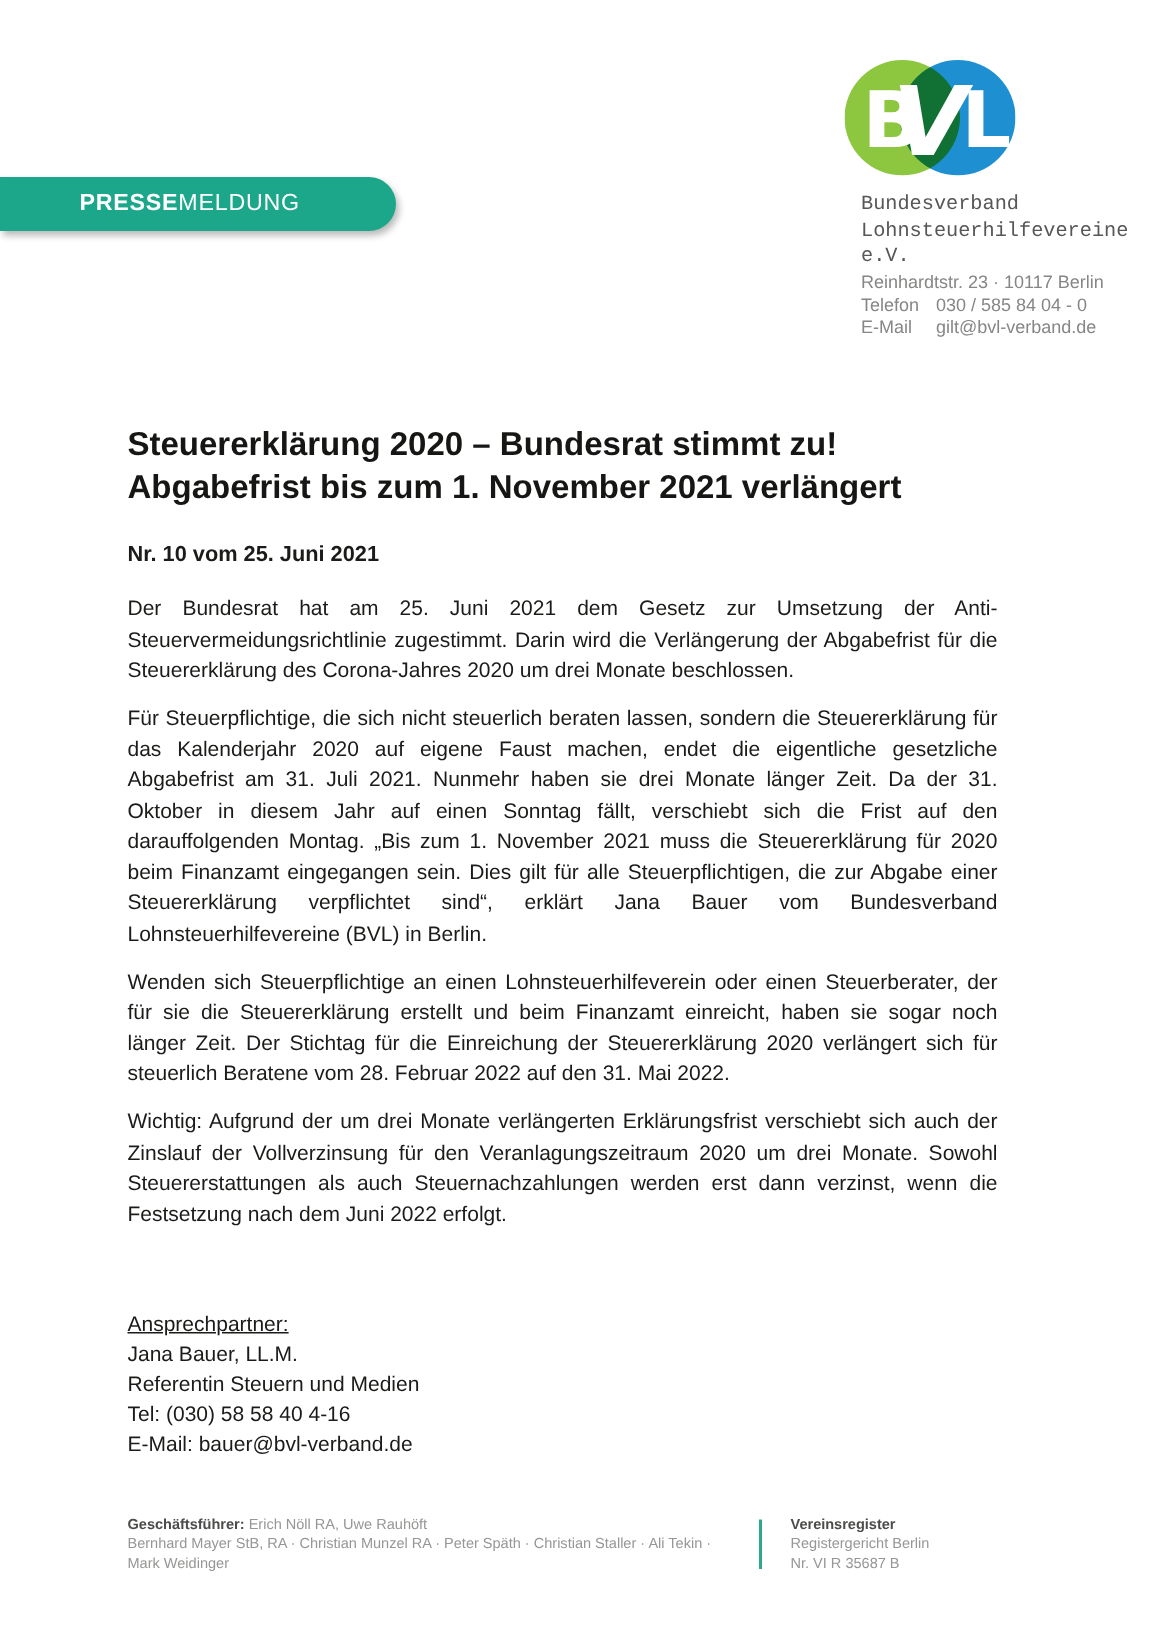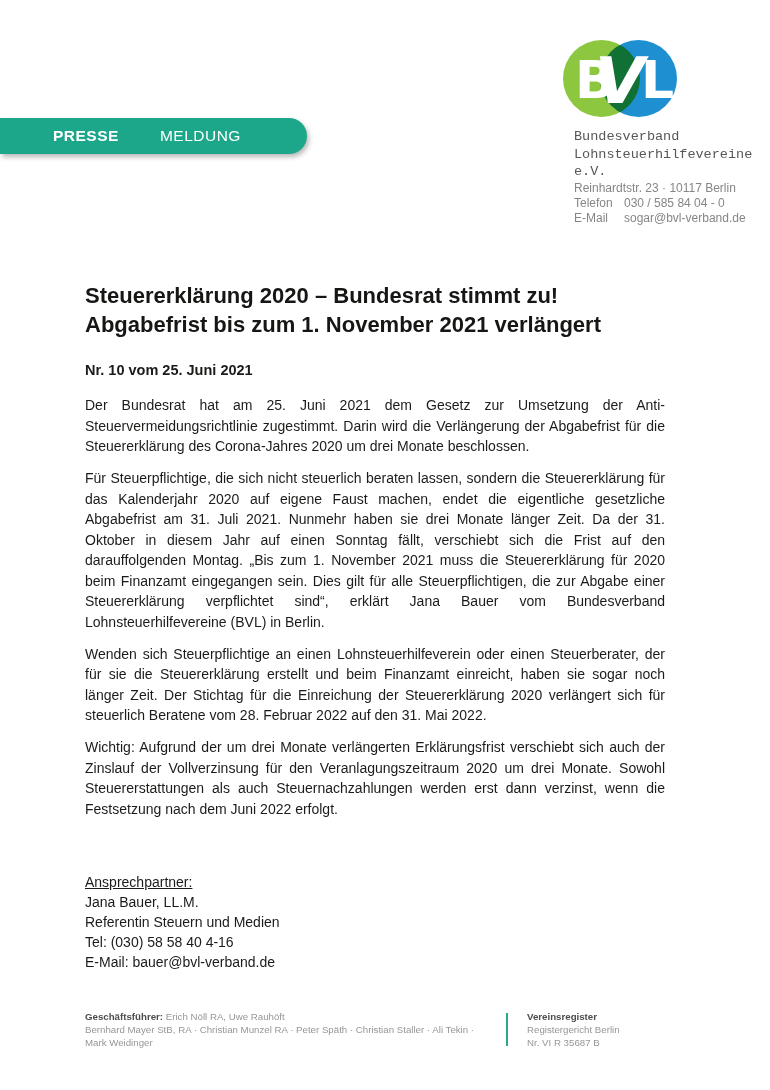--- a/index.html
+++ b/index.html
@@ -10,32 +10,31 @@
     background: #ffffff;
     font-family: "Liberation Sans", sans-serif;
     color: #1b1b19;
     overflow: hidden;
   }
 
   
   .banner {
     position: absolute;
     left: 0; top: 118px;
-    width: 307px; height: 36px;
+    width: 264px; height: 36px;
     background: #1ca78a;
     border-radius: 0 18px 18px 0;
     box-shadow: 2px 3px 5px rgba(0,0,0,0.28);
     display: flex;
     align-items: center;
     padding-left: 53px;
     box-sizing: border-box;
     color: #ffffff;
     font-size: 15.5px;
     letter-spacing: 0.5px;
-    gap: 41px;
   }
   .banner .bold { font-weight: bold; }
   .banner .reg  { font-weight: normal; }
 
   
   .logo { position: absolute; left: 563px; top: 40px; width: 114px; height: 77px; }
   .orgname {
     position: absolute; left: 574px; top: 128px;
     font-size: 13.5px; line-height: 17.5px; color: #575756; font-family: Liberation Mono, monospace;
   }
@@ -107,21 +106,21 @@
   </div>
 
   <div class="addr">
     <div class="row">Reinhardtstr. 23 · 10117 Berlin</div>
     <div class="row">
       <span class="lab">Telefon</span>
       <span>030 / 585 84 04 - 0</span>
     </div>
     <div class="row">
       <span class="lab">E-Mail</span>
-      <span>sogar@bvl-verband.de</span>
+      <span>gilt@bvl-verband.de</span>
     </div>
   </div>
 
   <div class="article">
     <h1>
       <span class="tl">Steuererklärung 2020 – Bundesrat stimmt zu!</span>
       <span class="tl">Abgabefrist bis zum 1. November 2021 verlängert</span>
     </h1>
     <div class="meta">Nr. 10 vom 25. Juni 2021</div>
     <p>Der Bundesrat hat am 25. Juni 2021 dem Gesetz zur Umsetzung der Anti-Steuervermeidungsrichtlinie zugestimmt. Darin wird die Verlängerung der Abgabefrist für die Steuererklärung des Corona-Jahres 2020 um drei Monate beschlossen.</p>

